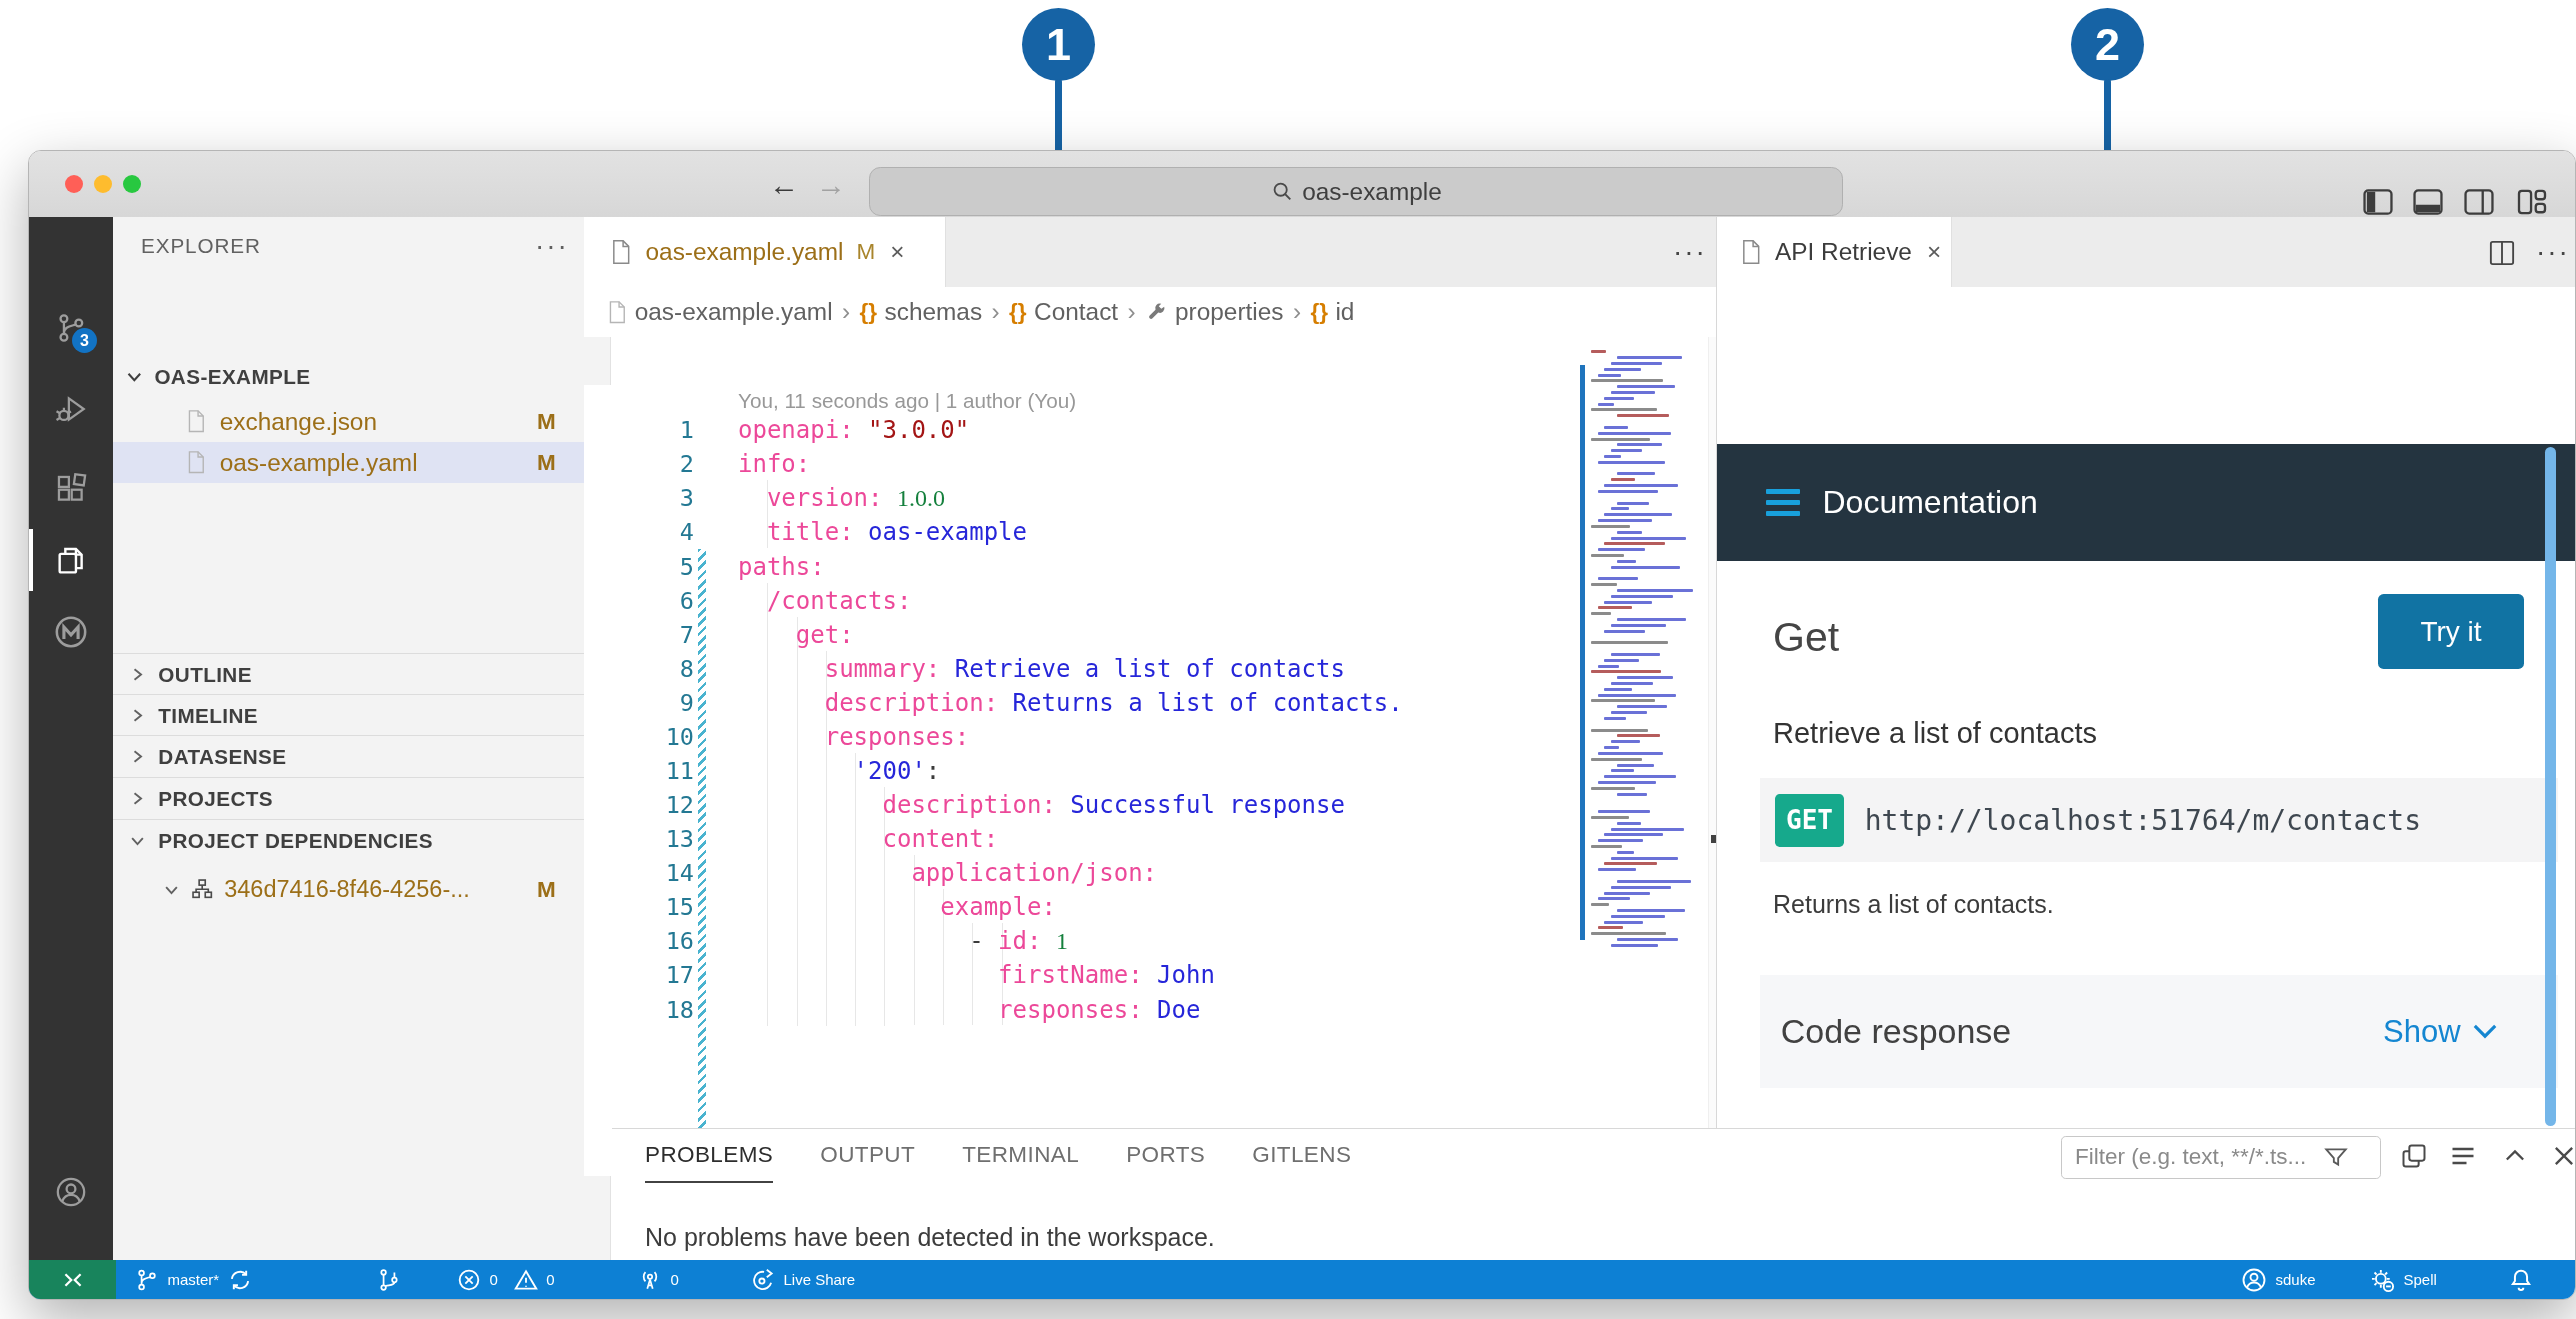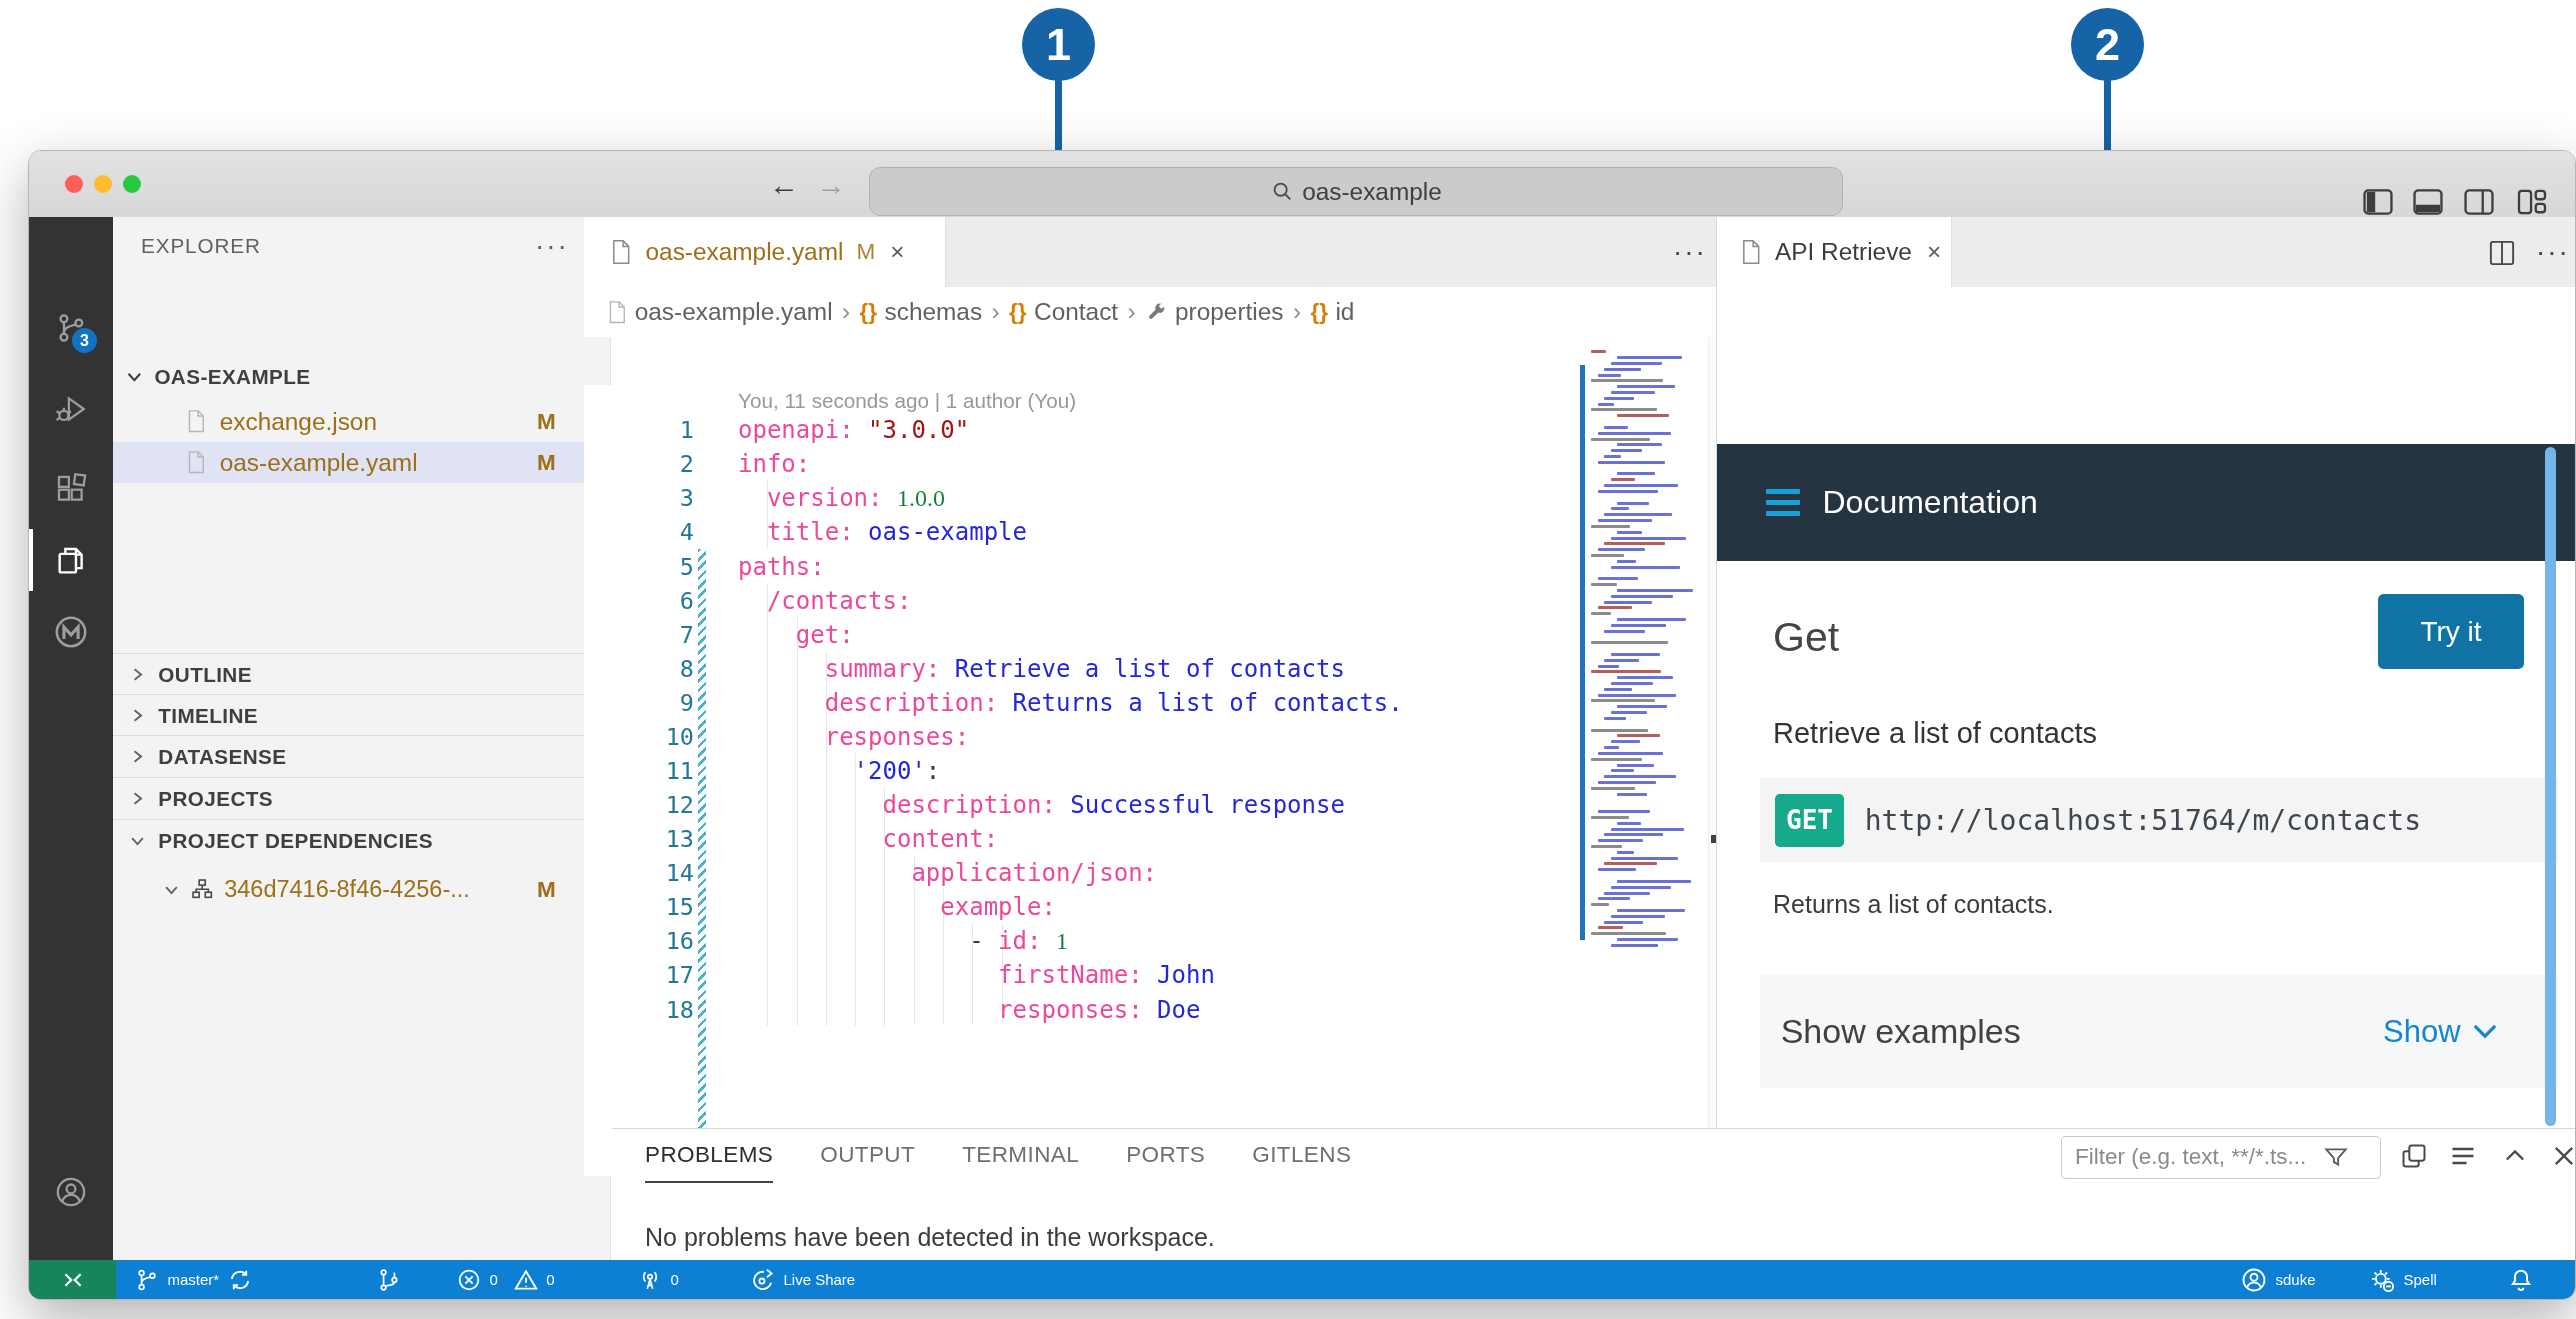--- a/index.html
+++ b/index.html
@@ -618,21 +618,21 @@
     <div class="abs api-summary">Retrieve a list of contacts</div>
 
     <div id="urlbox" class="abs">
       <span id="method-badge">GET</span>
       <span id="url-text">http://localhost:51764/m/contacts</span>
     </div>
 
     <div class="abs api-desc">Returns a list of contacts.</div>
 
     <div id="codex-box" class="abs">
-      <span id="codex-label">Show examples</span>
+      <span id="codex-label">Code response</span>
       <span id="codex-show">
         <span>Show</span>
         <svg width="26" height="19" viewBox="0 0 28 20" fill="none" stroke="#1486d1" stroke-width="3.4">
             <path d="M3 4l11 11L25 4"></path>
           </svg>
       </span>
     </div>
 
     <div id="api-scroll" class="abs"></div>
   </div>

